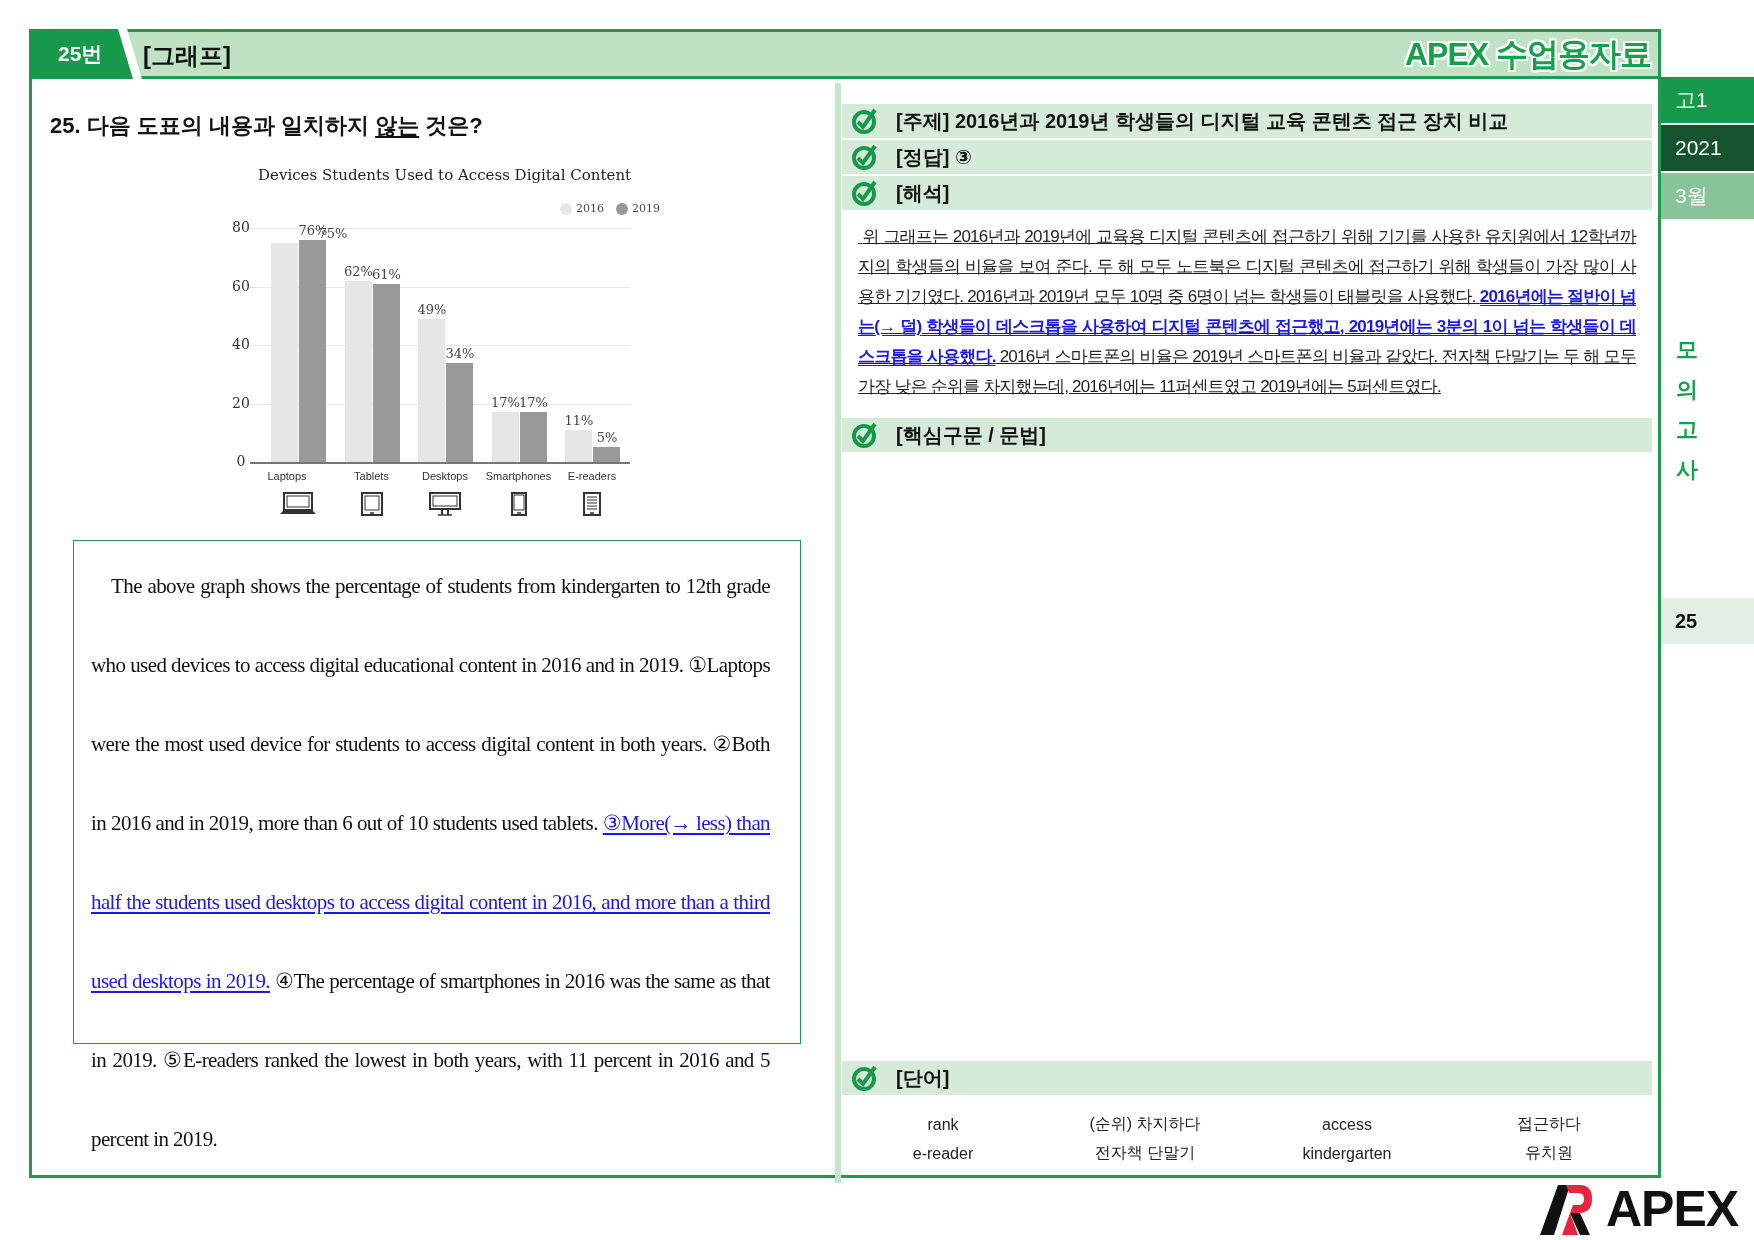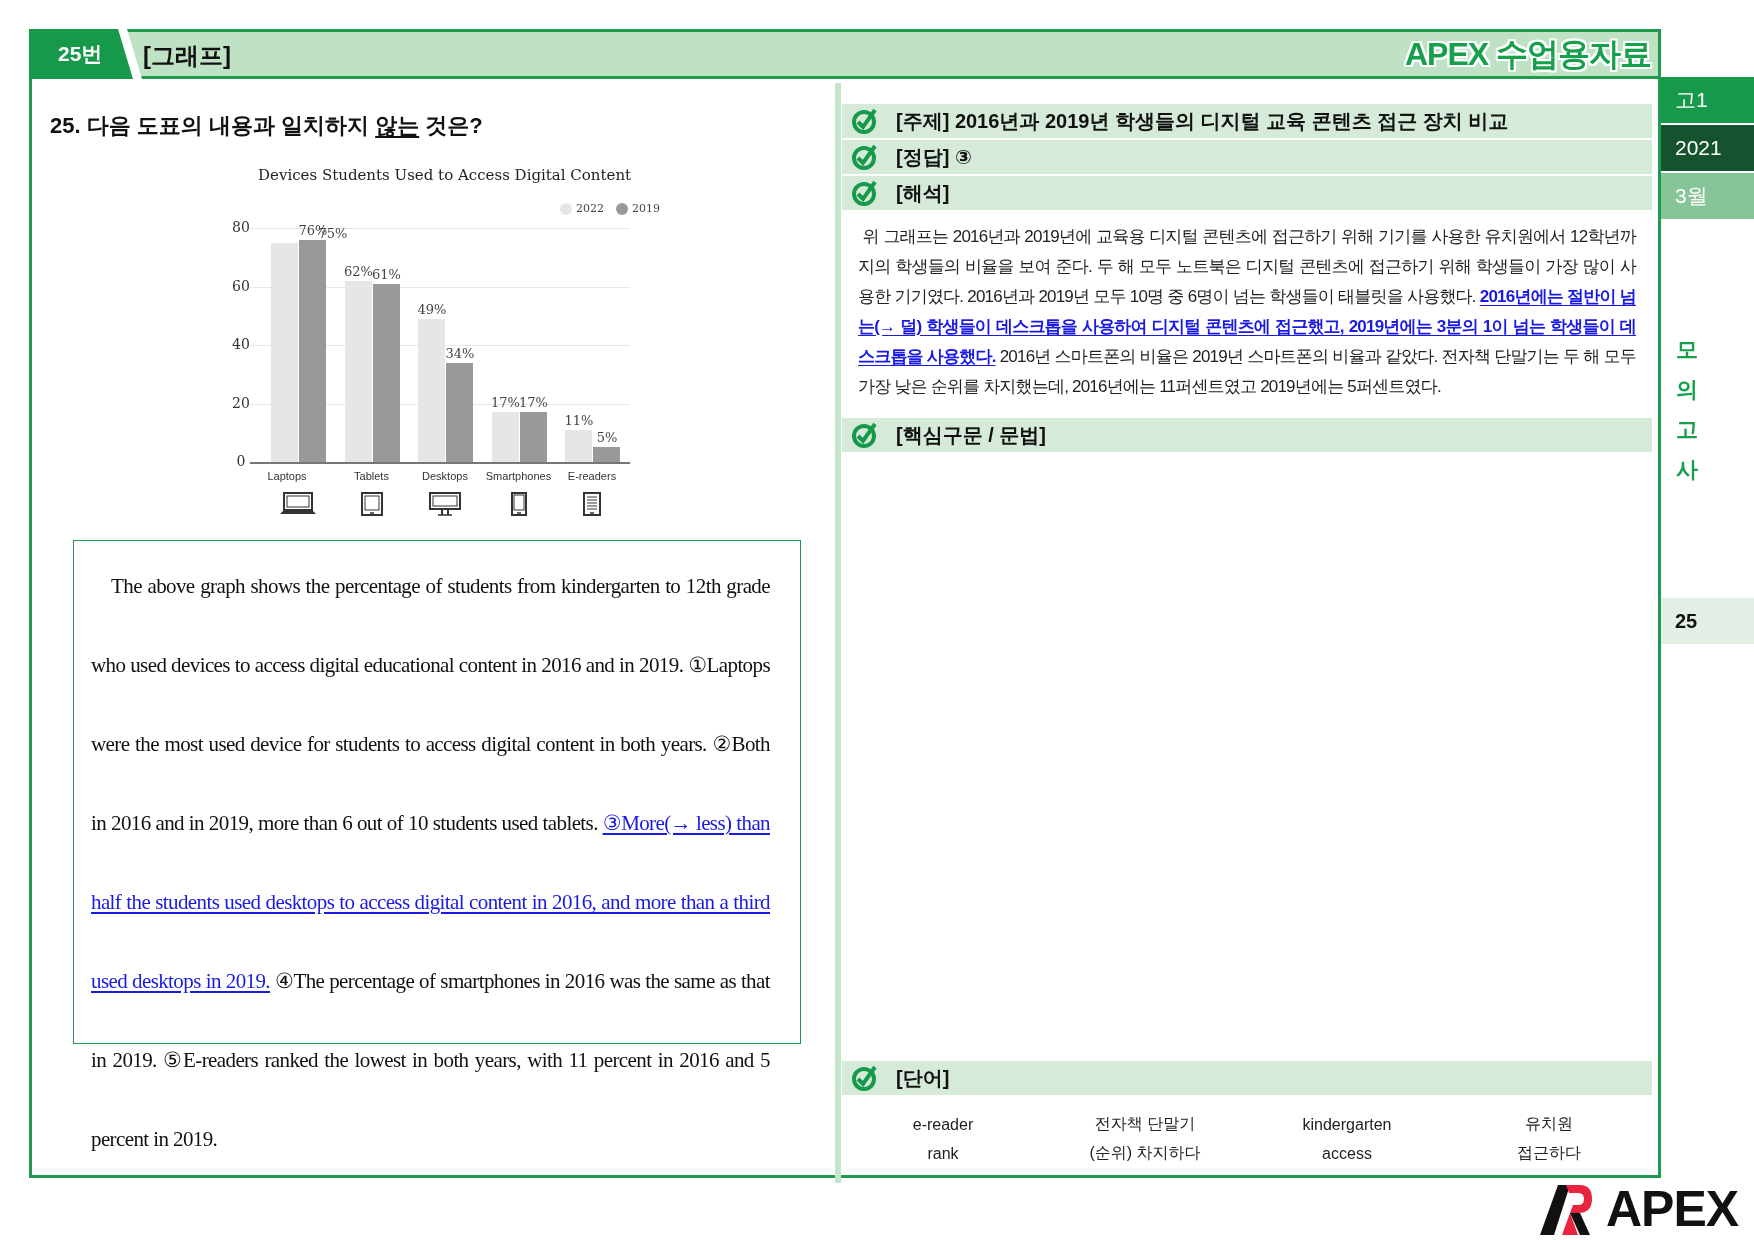--- a/index.html
+++ b/index.html
@@ -37,21 +37,21 @@
   .passage p { line-height: 79px; text-align: justify; text-indent: 20px; margin-top: -4px; }
   .hl { color: #1a1ae0; text-decoration: underline; text-underline-offset: 3px; }
 
   
   .divider { position: absolute; left: 835px; top: 83px; width: 6px; height: 1100px; background: #c6e6cc; }
 
   
   .sec-head { position: absolute; left: 842px; width: 810px; height: 34px; background: #d5ead8; display: flex; align-items: center; }
   .check-icon { width: 30px; height: 30px; margin-left: 8px; margin-right: 16px; }
   .sec-head-text { font-size: 20px; font-weight: bold; color: #111; white-space: nowrap; }
-  .translation { position: absolute; left: 858px; top: 222px; width: 778px; font-size: 17px; line-height: 30px; color: #222; letter-spacing: -0.8px; text-align: justify; }
+  .translation { position: absolute; left: 858px; top: 222px; width: 778px; font-size: 17px; line-height: 30px; color: #222; letter-spacing: -0.8px; text-align: justify; text-decoration: underline; }
   .translation .hlk { color: #1a1ae0; font-weight: bold; text-decoration: underline; text-underline-offset: 3px; }
 
   .vocab { position: absolute; left: 842px; top: 1110px; width: 810px; }
   .vocab-row { display: flex; height: 29px; align-items: center; }
   .vocab-cell { width: 202px; text-align: center; font-size: 16px; color: #222; }
 
   
   .side-tab { position: absolute; left: 1661px; width: 93px; height: 46px; padding-left: 14px; display: flex; align-items: center; color: #fff; font-size: 21px; }
   .side-vertical { position: absolute; left: 1672px; top: 330px; width: 30px; font-size: 22px; font-weight: bold; color: #17a04c; line-height: 40px; text-align: center; }
   .side-page { position: absolute; left: 1661px; top: 598px; width: 93px; height: 46px; background: #e3efe5; padding-left: 14px; display: flex; align-items: center; font-size: 20px; font-weight: bold; color: #111; }
@@ -72,21 +72,21 @@
 
 <div class="question">
   <span>25. 다음 도표의 내용과 일치하지 </span><u>않는</u><span> 것은?</span>
 </div>
 
 <div class="chart" id="chart">
   <div class="chart-title">Devices Students Used to Access Digital Content</div>
   <div class="legend">
     <div class="legend-item">
       <span class="legend-dot" style="background:#e6e6e6"></span>
-      <span>2022</span>
+      <span>2016</span>
     </div>
     <div class="legend-item">
       <span class="legend-dot" style="background:#999"></span>
       <span>2019</span>
     </div>
   </div>
   <div id="chart-plot">
       <div class="gridline" style="top: 68px;"></div>
       <div class="ytick" style="top: 59px;">80</div>
       <div class="gridline" style="top: 126.5px;"></div>
@@ -207,30 +207,30 @@
 
 <div class="sec-head" style="top:1061px">
   <svg class="check-icon" viewBox="0 0 30 30">
       <circle cx="14" cy="16" r="10" fill="none" stroke="#16994a" stroke-width="4"></circle>
       <path d="M8 16 L13 21 L25 4" fill="none" stroke="#16994a" stroke-width="4"></path>
     </svg>
   <span class="sec-head-text">[단어]</span>
 </div>
 <div class="vocab">
   <div class="vocab-row">
+    <div class="vocab-cell">rank</div>
+    <div class="vocab-cell">(순위) 차지하다</div>
+    <div class="vocab-cell">access</div>
+    <div class="vocab-cell">접근하다</div>
+  </div>
+  <div class="vocab-row">
     <div class="vocab-cell">e-reader</div>
     <div class="vocab-cell">전자책 단말기</div>
     <div class="vocab-cell">kindergarten</div>
     <div class="vocab-cell">유치원</div>
-  </div>
-  <div class="vocab-row">
-    <div class="vocab-cell">rank</div>
-    <div class="vocab-cell">(순위) 차지하다</div>
-    <div class="vocab-cell">access</div>
-    <div class="vocab-cell">접근하다</div>
   </div>
 </div>
 
 <div class="side-tab" style="top:77px;background:#16994a">
     <span>고1</span>
   </div>
 <div class="side-tab" style="top:125px;background:#14532d">
     <span>2021</span>
   </div>
 <div class="side-tab" style="top:173px;background:#86c597">

